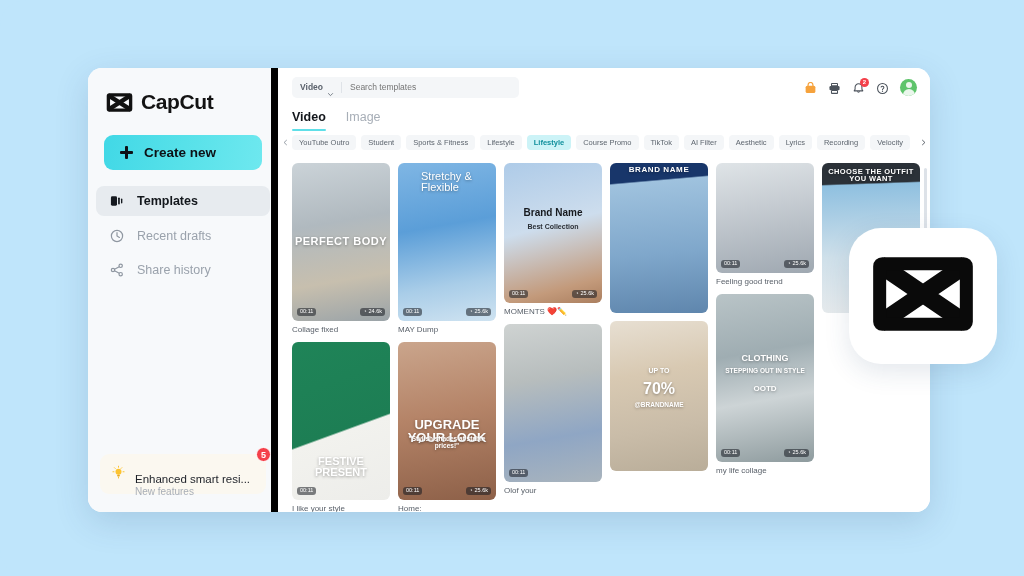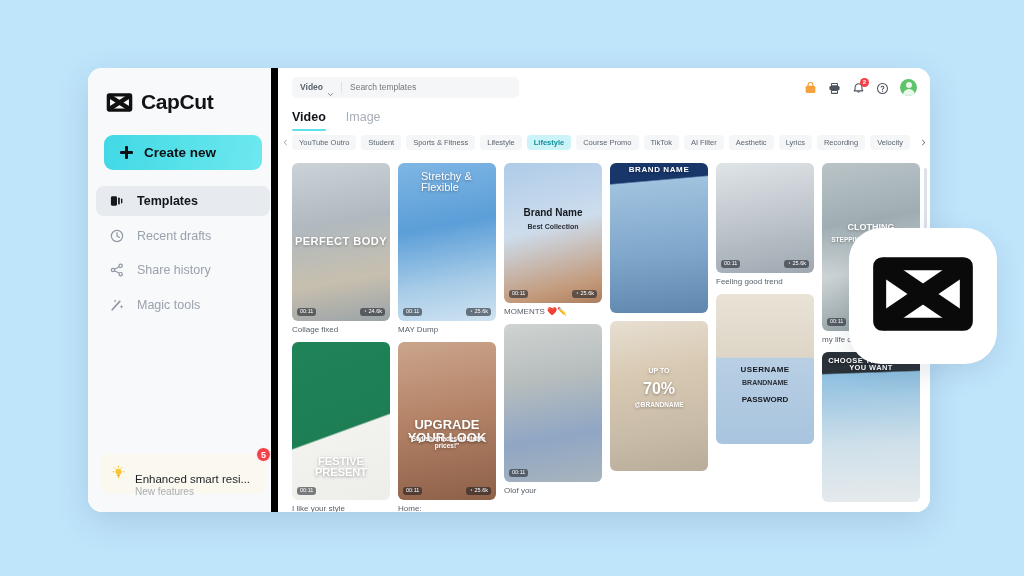--- a/index.html
+++ b/index.html
@@ -270,30 +270,20 @@
             <svg viewBox="0 0 20 20" width="16" height="16">
               <circle cx="14.6" cy="4.8" r="2.1" fill="none" stroke="#8f97a1" stroke-width="1.5"></circle>
               <circle cx="5" cy="10" r="2.1" fill="none" stroke="#8f97a1" stroke-width="1.5"></circle>
               <circle cx="14.6" cy="15.2" r="2.1" fill="none" stroke="#8f97a1" stroke-width="1.5"></circle>
               <path d="M12.8 5.9 L6.9 9 M6.9 11 L12.8 14.1" stroke="#8f97a1" stroke-width="1.5" fill="none"></path>
             </svg>
           </span>
           <span class="nav-label">Share history</span>
         </div>
 
-        <div class="nav-item">
-          <span class="nav-ico">
-            <svg viewBox="0 0 20 20" width="16" height="16">
-              <path d="M4 16 L13.5 5.4" stroke="#8f97a1" stroke-width="2.1" stroke-linecap="round"></path>
-              <path d="M15.6 9.6 l.7 1.9 1.9.7 -1.9.7 -.7 1.9 -.7-1.9 -1.9-.7 1.9-.7z" fill="#8f97a1"></path>
-              <path d="M7.6 3.2 l.5 1.3 1.3.5 -1.3.5 -.5 1.3 -.5-1.3 -1.3-.5 1.3-.5z" fill="#8f97a1"></path>
-            </svg>
-          </span>
-          <span class="nav-label">Magic tools</span>
-        </div>
       </div>
 
       <div class="promo">
         <span>
           <svg viewBox="0 0 20 20" width="15" height="15">
             <circle cx="10" cy="9" r="4" fill="#fcc330"></circle>
             <rect x="8.2" y="13" width="3.6" height="2.4" rx="1" fill="#e8a81e"></rect>
             <g stroke="#fcc330" stroke-width="1.3" stroke-linecap="round">
               <path d="M10 1.6 V3"></path>
                 <path d="M10 16.2 V17.4"></path>
@@ -466,27 +456,20 @@
             <div class="thumb" style="height: 110px; background: linear-gradient(170deg, rgb(223, 228, 231) 0%, rgb(198, 204, 210) 40%, rgb(159, 168, 177) 100%);">
               <div class="badge-dur">00:11</div>
               <div class="badge-use">
                 <span>◔</span>
                 <span>25.6k</span>
               </div>
             </div>
             <div class="cap">Feeling good trend</div>
           </div>
           <div class="card">
-            <div class="thumb" style="height: 150px; background: linear-gradient(rgb(233, 227, 214) 0%, rgb(221, 214, 199) 42%, rgb(184, 207, 228) 43%, rgb(168, 196, 222) 100%);">
-              <div class="ov" style="top: 48%; font-size: 8px; letter-spacing: 0.4px; color: rgb(22, 25, 30); text-shadow: none;">USERNAME</div>
-              <div class="ov" style="top: calc(48% + 13px); font-size: 7px; color: rgb(42, 47, 54); text-shadow: none;">BRANDNAME</div>
-              <div class="ov" style="top: calc(48% + 30px); font-size: 8px; color: rgb(22, 25, 30); text-shadow: none;">PASSWORD</div>
-            </div>
-          </div>
-          <div class="card">
             <div class="thumb" style="height: 168px; background: linear-gradient(170deg, rgb(185, 196, 199) 0%, rgb(159, 173, 178) 35%, rgb(205, 212, 214) 62%, rgb(142, 155, 158) 100%);">
               <div class="ov" style="top: 36%; font-size: 9px; letter-spacing: 0px;">CLOTHING</div>
               <div class="ov" style="top: calc(36% + 14px); font-size: 6.5px;">STEPPING OUT IN STYLE</div>
               <div class="ov" style="top: calc(36% + 31px); font-size: 8px;">OOTD</div>
               <div class="badge-dur">00:11</div>
               <div class="badge-use">
                 <span>◔</span>
                 <span>25.6k</span>
               </div>
             </div>

